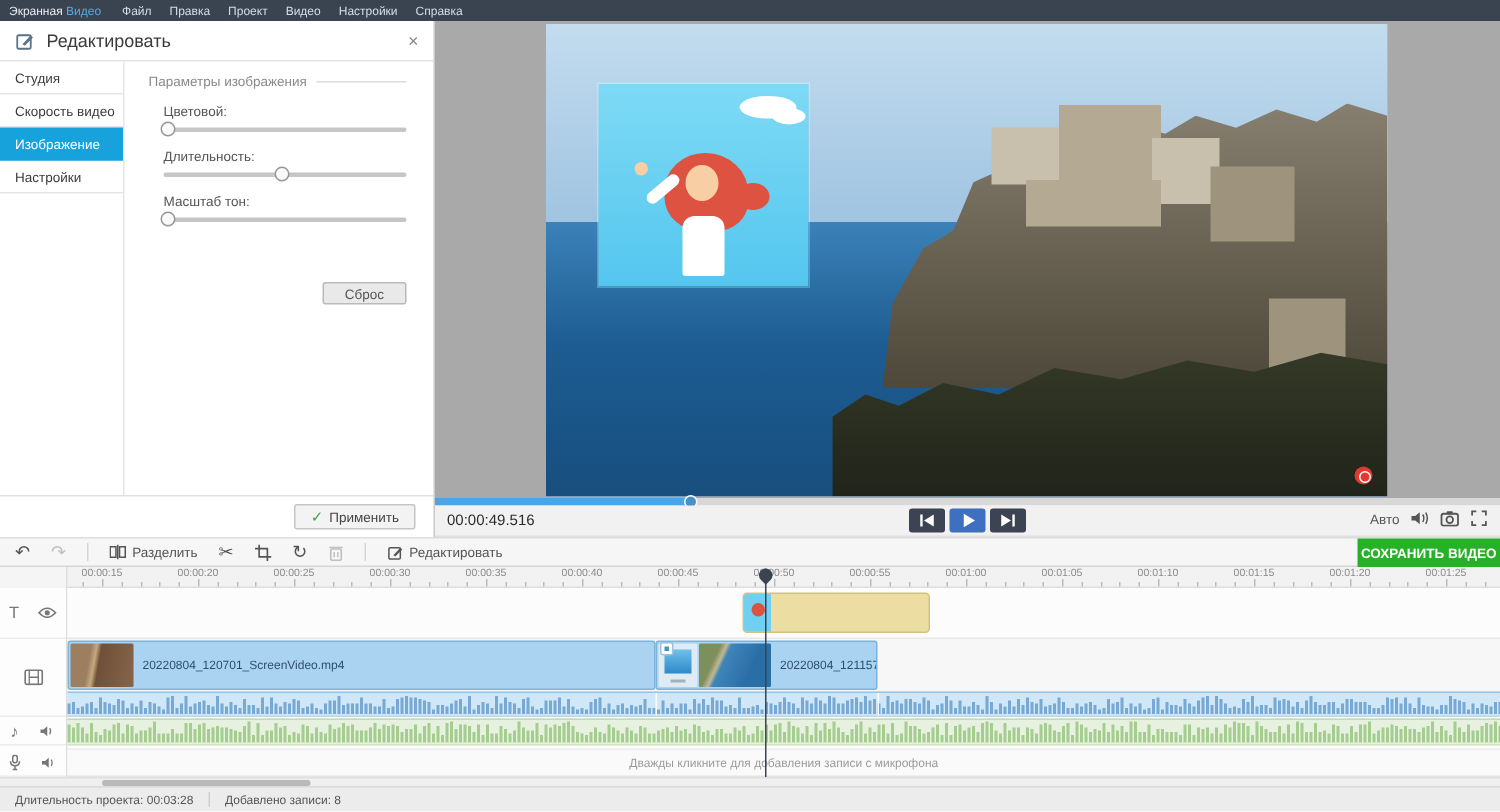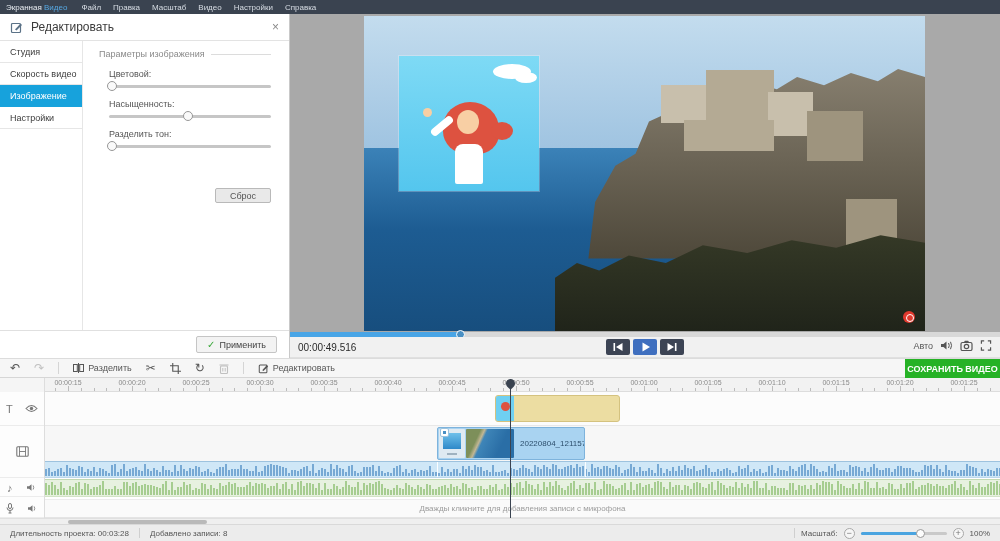--- a/index.html
+++ b/index.html
@@ -138,21 +138,21 @@
 </head>
 <body>
 
 <div id="app">
 
   <div id="menubar">
     <span id="appname"><span>Экранная</span> <span class="accent">Видео</span></span>
     <nav id="menu-items">
         <span class="menu-item">Файл</span>
         <span class="menu-item">Правка</span>
-        <span class="menu-item">Масштаб</span>
+        <span class="menu-item">Проект</span>
         <span class="menu-item">Видео</span>
         <span class="menu-item">Настройки</span>
         <span class="menu-item">Справка</span>
       </nav>
   </div>
 
   <div id="edit-panel">
     <div class="panel-header">
       <svg width="13" height="13" viewBox="0 0 13 13">
           <rect x="1.5" y="2.5" width="9" height="9" rx="1" fill="none" stroke="#5b7287" stroke-width="1.2"></rect>
@@ -174,27 +174,27 @@
             <span class="rule"></span>
           </div>
         <div id="sliders">
             <div class="slider-group">
               <div class="slider-label">Цветовой:</div>
               <div class="slider-track">
                 <div class="slider-thumb" style="left: calc(2% - 5px);"></div>
               </div>
             </div>
             <div class="slider-group">
-              <div class="slider-label">Насыщенность:</div>
+              <div class="slider-label">Длительность:</div>
               <div class="slider-track">
                 <div class="slider-thumb" style="left: calc(49% - 5px);"></div>
               </div>
             </div>
             <div class="slider-group">
-              <div class="slider-label">Разделить тон:</div>
+              <div class="slider-label">Масштаб тон:</div>
               <div class="slider-track">
                 <div class="slider-thumb" style="left: calc(2% - 5px);"></div>
               </div>
             </div>
           </div>
         <button class="reset-btn">Сброс</button>
       </div>
     </div>
     <div class="panel-footer">
       <button class="apply-btn">
@@ -446,20 +446,24 @@
         </svg>
     </div>
   </div>
 
   <div class="lane" id="lane-overlay">
     <div id="overlay-clip" style="left: 450px; width: 125px;">
         <div id="overlay-thumb"></div>
       </div>
   </div>
   <div class="lane" id="lane-video">
+      <div class="clip" style="left: 0px; width: 392px;">
+        <div class="thumb interior"></div>
+        <span class="clip-label">20220804_120701_ScreenVideo.mp4</span>
+      </div>
       <div class="clip" style="left: 392px; width: 148px;">
         <div class="clip-badge"></div>
         <div class="thumb monitor"></div>
         <div class="thumb coast"></div>
         <span class="clip-label">20220804_121157_Su</span>
       </div>
     </div>
   <div class="lane" id="lane-wave">
       <div class="wbar blue" style="left: 0px; height: 7px;"></div>
       <div class="wbar blue" style="left: 3px; height: 8px;"></div>
@@ -1112,26 +1116,15 @@
   <div id="playhead-pin" style="left: 510px;"></div>
 
   <div id="hscroll">
       <div id="hscroll-thumb" style="left: 68px; width: 139px;"></div>
     </div>
 
   <div id="statusbar">
     <span class="sb-item"><span>Длительность проекта:</span> <span>00:03:28</span></span>
     <span class="sb-sep"></span>
     <span class="sb-item"><span>Добавлено записи:</span> <span>8</span></span>
-    <div id="sb-right">
-      <span class="sb-sep"></span>
-      <span>Масштаб:</span>
-      <button class="zoom-btn">−</button>
-      <div id="zoom-track">
-          <div id="zoom-fill" style="width: 70%;"></div>
-          <div id="zoom-thumb" style="left: 70%;"></div>
-        </div>
-      <button class="zoom-btn">+</button>
-      <span>100%</span>
-    </div>
   </div>
 
 </div>
 
 </body></html>

